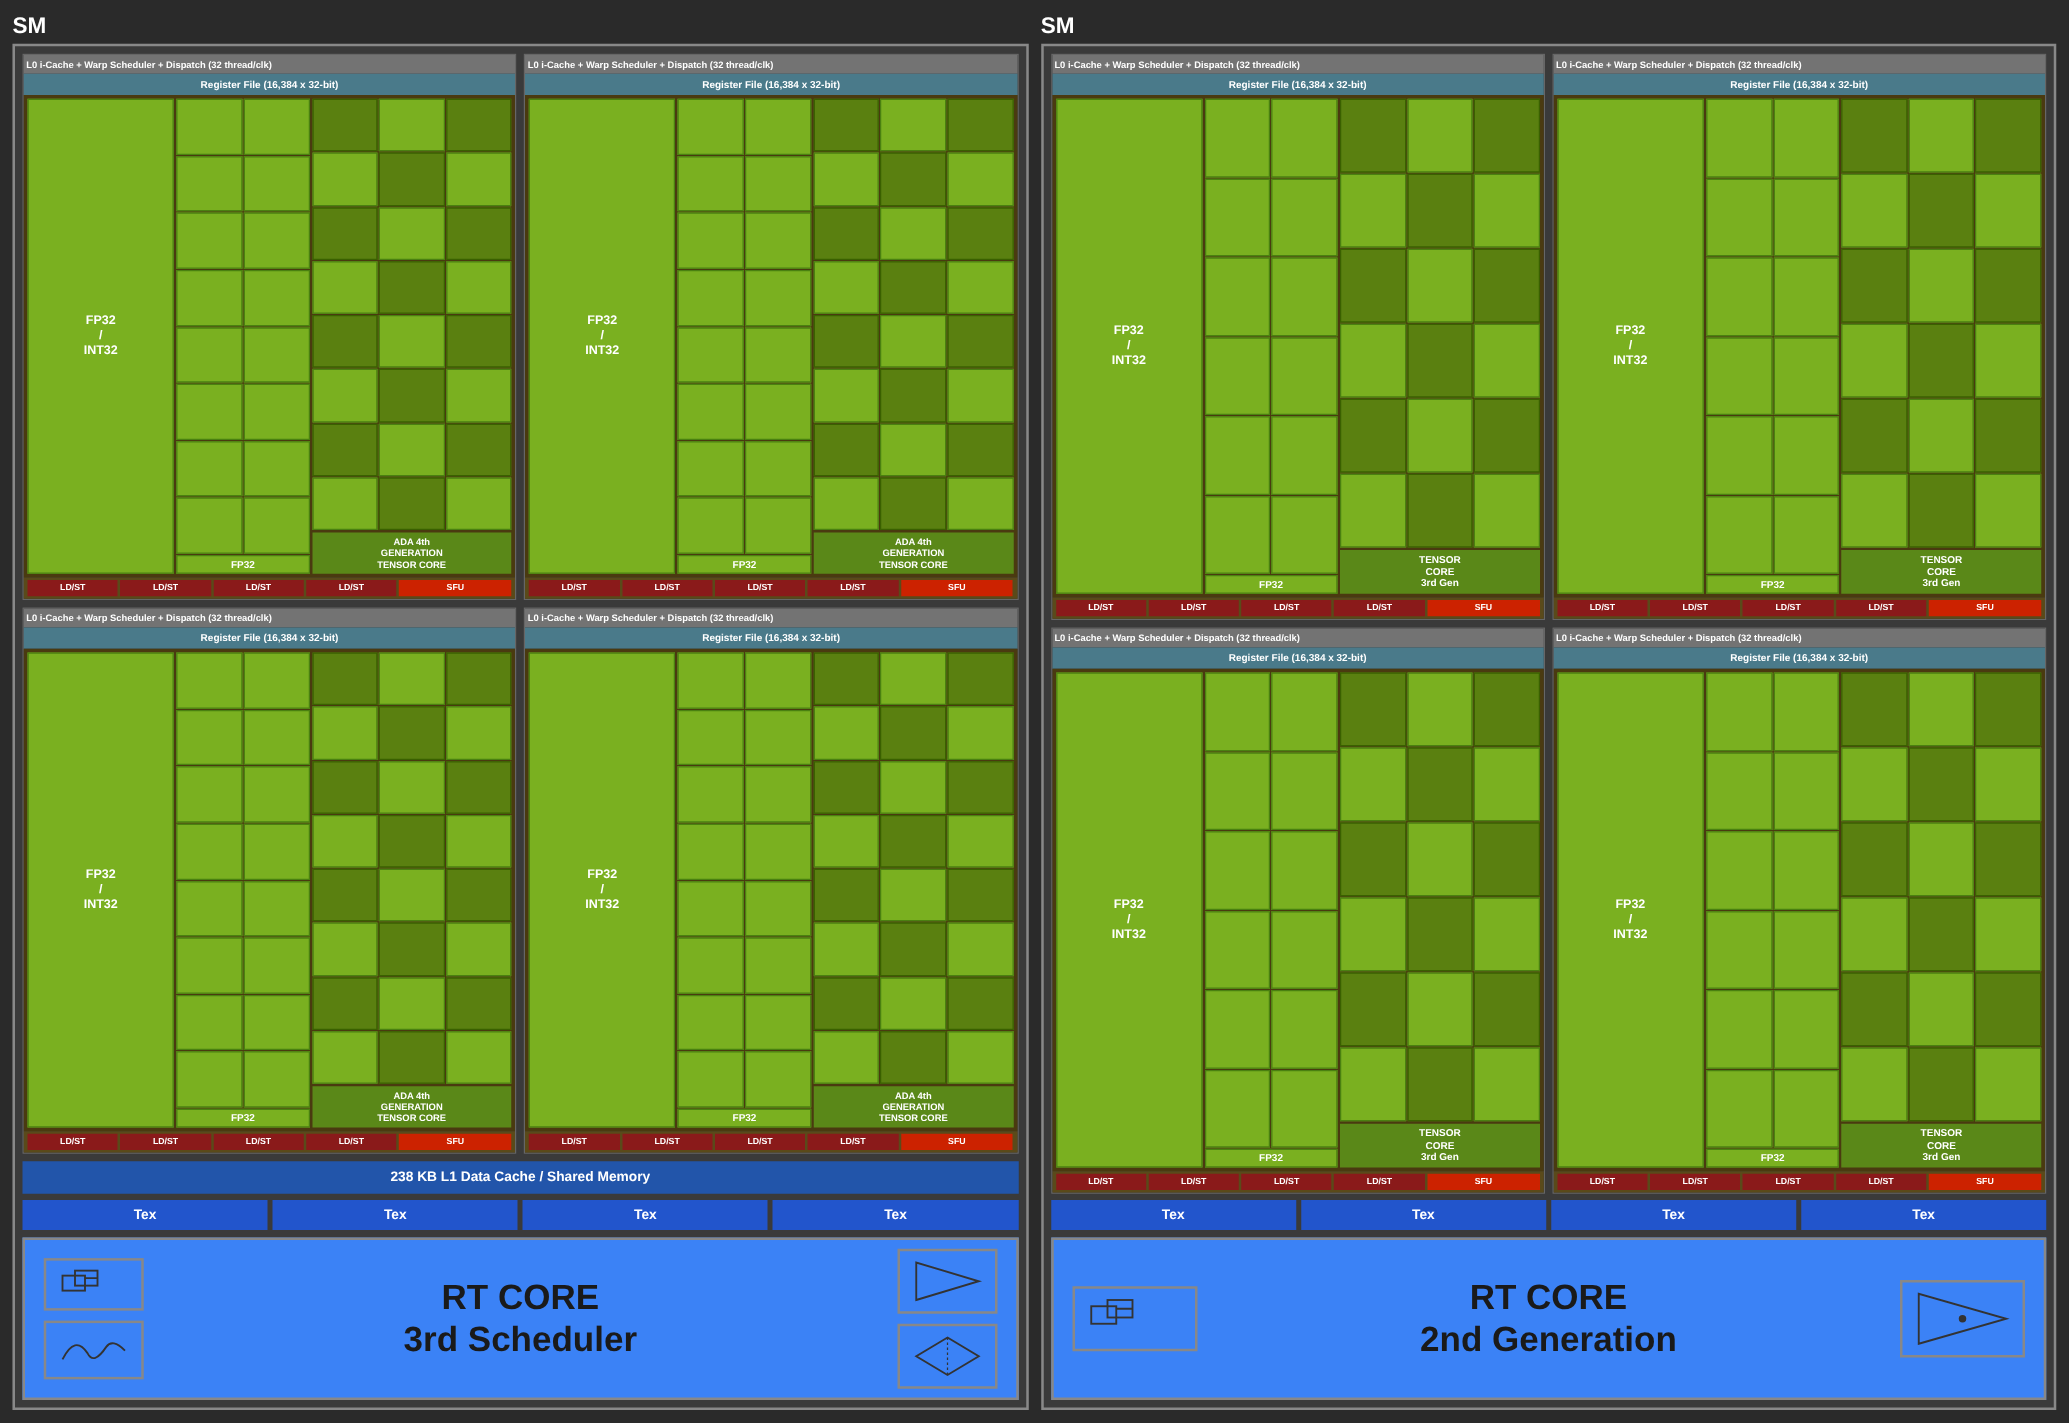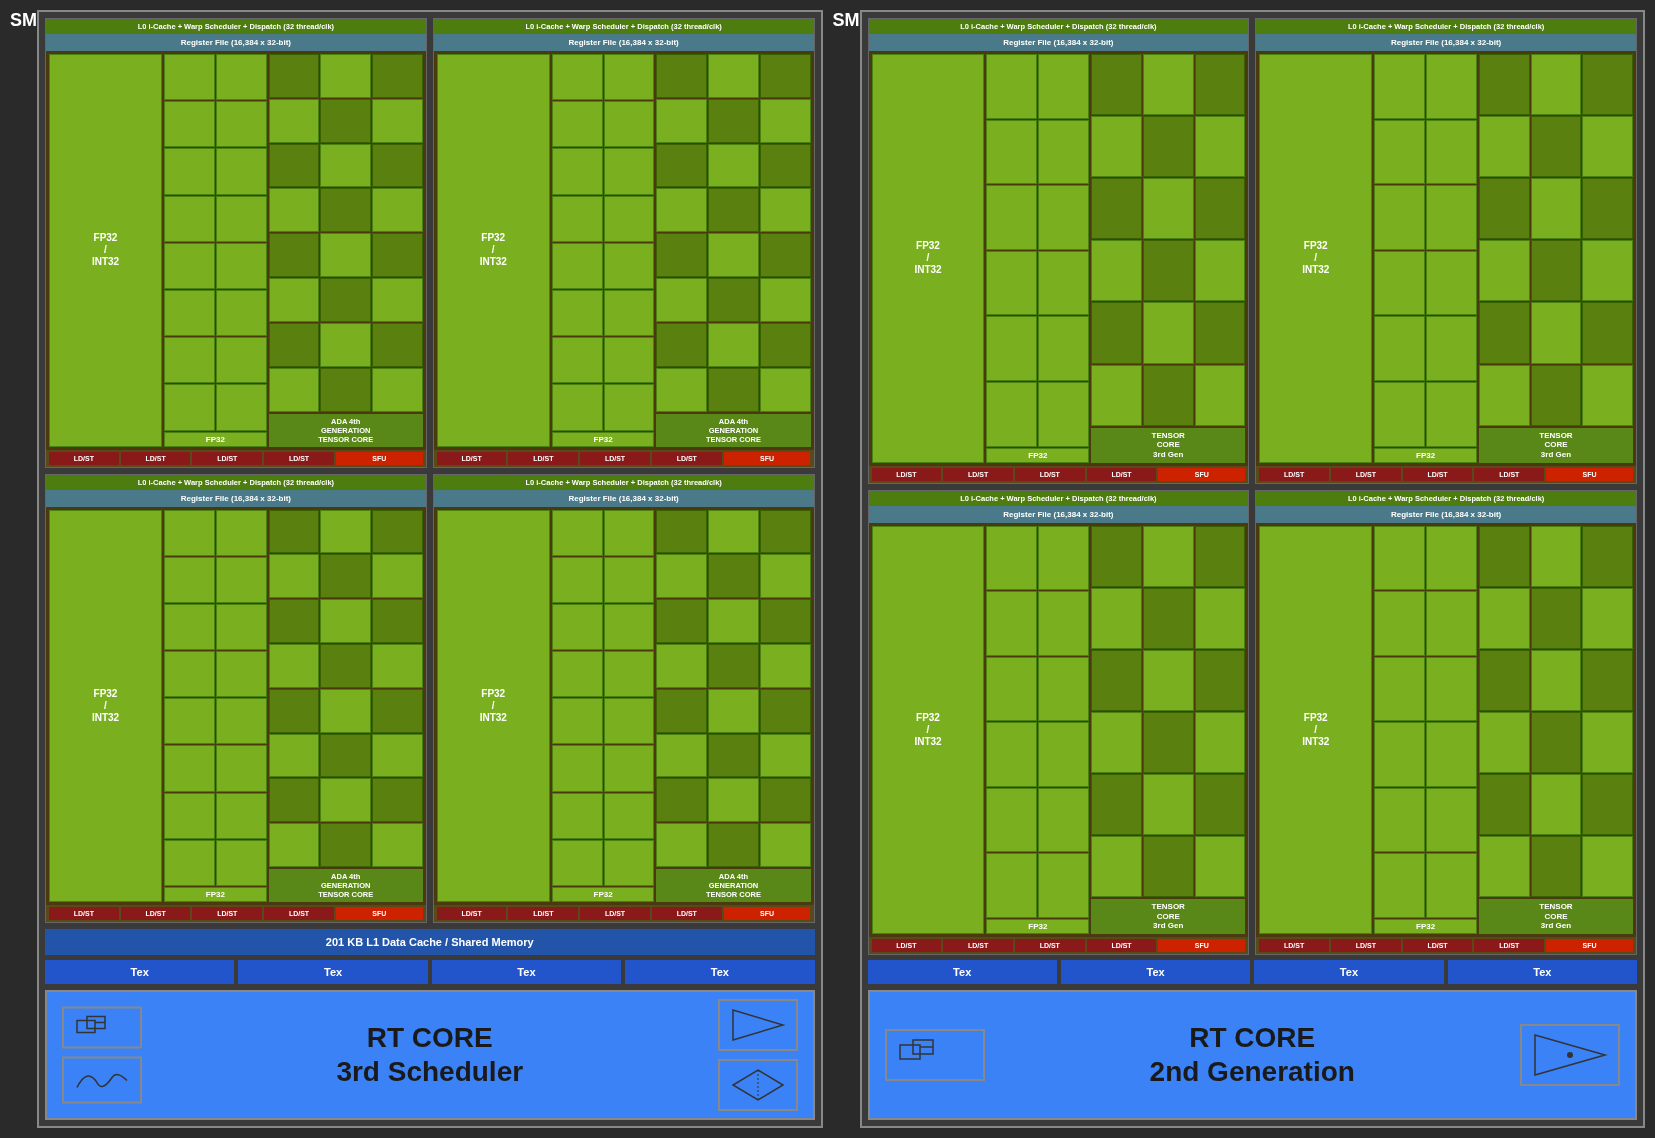--- a/index.html
+++ b/index.html
@@ -9,21 +9,21 @@
       width: 1655px;
       min-height: 1138px;
       display: flex;
       gap: 10px;
       padding: 10px;
     }
 
     .sm-container {
       flex: 1;
       display: flex;
-      flex-direction: row;
+      flex-direction: column;
     }
 
     .sm-label {
       color: white;
       font-size: 18px;
       font-weight: bold;
       margin-bottom: 4px;
     }
 
     .sm-box {
@@ -43,24 +43,24 @@
     }
 
     .warp-block {
       display: flex;
       flex-direction: column;
       background: #333;
       border: 1px solid #666;
     }
 
     .warp-header {
-      background: #4d7c0f;
+      background: #737373;
       color: white;
       font-size: 7.5px;
-      text-align: center;
+      text-align: left;
       padding: 3px 2px;
       font-weight: bold;
     }
 
     .register-file {
       background: #4a7a8a;
       color: white;
       font-size: 8px;
       text-align: center;
       padding: 4px;
@@ -457,21 +457,21 @@
         <div class="bottom-row">
           <div class="ldst-cell">LD/ST</div>
           <div class="ldst-cell">LD/ST</div>
           <div class="ldst-cell">LD/ST</div>
           <div class="ldst-cell">LD/ST</div>
           <div class="sfu-cell">SFU</div>
         </div>
       </div>
     </div>
 
-    <div class="l1-cache">201 KB L1 Data Cache / Shared Memory</div>
+    <div class="l1-cache">238 KB L1 Data Cache / Shared Memory</div>
 
     <div class="tex-row">
       <div class="tex-cell">Tex</div>
       <div class="tex-cell">Tex</div>
       <div class="tex-cell">Tex</div>
       <div class="tex-cell">Tex</div>
     </div>
 
     <div class="rt-core-box">
 

